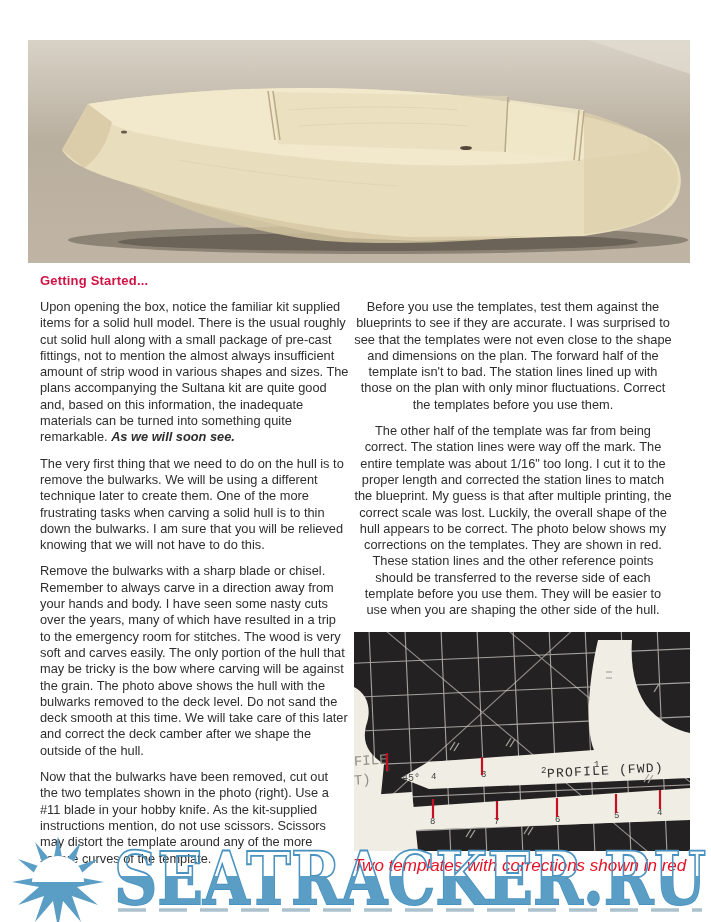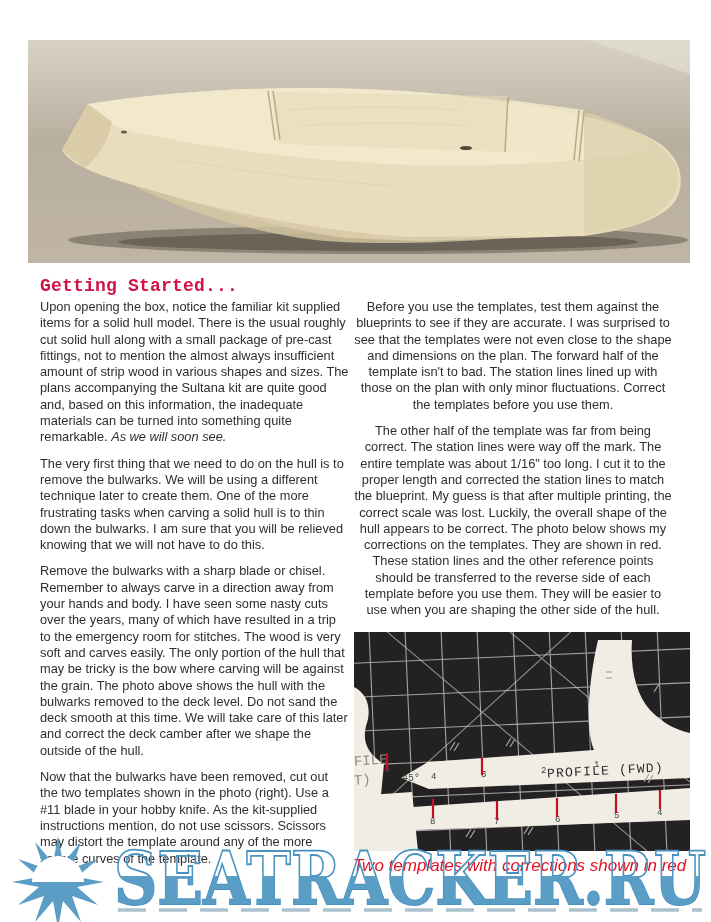--- a/index.html
+++ b/index.html
@@ -1,26 +1,26 @@
 <!DOCTYPE html>
 <html><head>
 <meta charset="utf-8">
 <style>
   html,body{margin:0;padding:0;background:#ffffff;}
   .page{position:relative;width:711px;height:922px;background:#ffffff;overflow:hidden;
         font-family:"Liberation Sans", sans-serif;}
   .photo{position:absolute;display:block;}
   .photo svg{display:block;}
-  .heading{position:absolute;left:40px;top:264px;font-size:18px;font-weight:bold;
-           color:#d01245;letter-spacing:.2px;font-family:Liberation Mono, monospace;}
+  .heading{position:absolute;left:40px;top:264px;font-size:13px;font-weight:bold;
+           color:#d01245;letter-spacing:.2px;}
   .col{position:absolute;top:299px;color:#2e2e2e;font-size:12.8px;line-height:16.3px;}
   .col-left{left:40px;width:309px;}
   .col-right{left:354px;width:318px;text-align:center;}
   .col p{margin:0 0 10px 0;}
-  .it{font-style:italic;}
+  .it{font-style:italic;font-weight:bold;}
   .caption{position:absolute;left:353px;top:856px;width:336px;color:#e31225;
            font-style:italic;font-size:17px;}
   .watermark{position:absolute;left:0;top:822px;width:711px;height:100px;z-index:5;
              pointer-events:none;}
   .watermark svg{overflow:visible;display:block;}
 </style>
 </head>
 <body>
 
 <div class="page">

